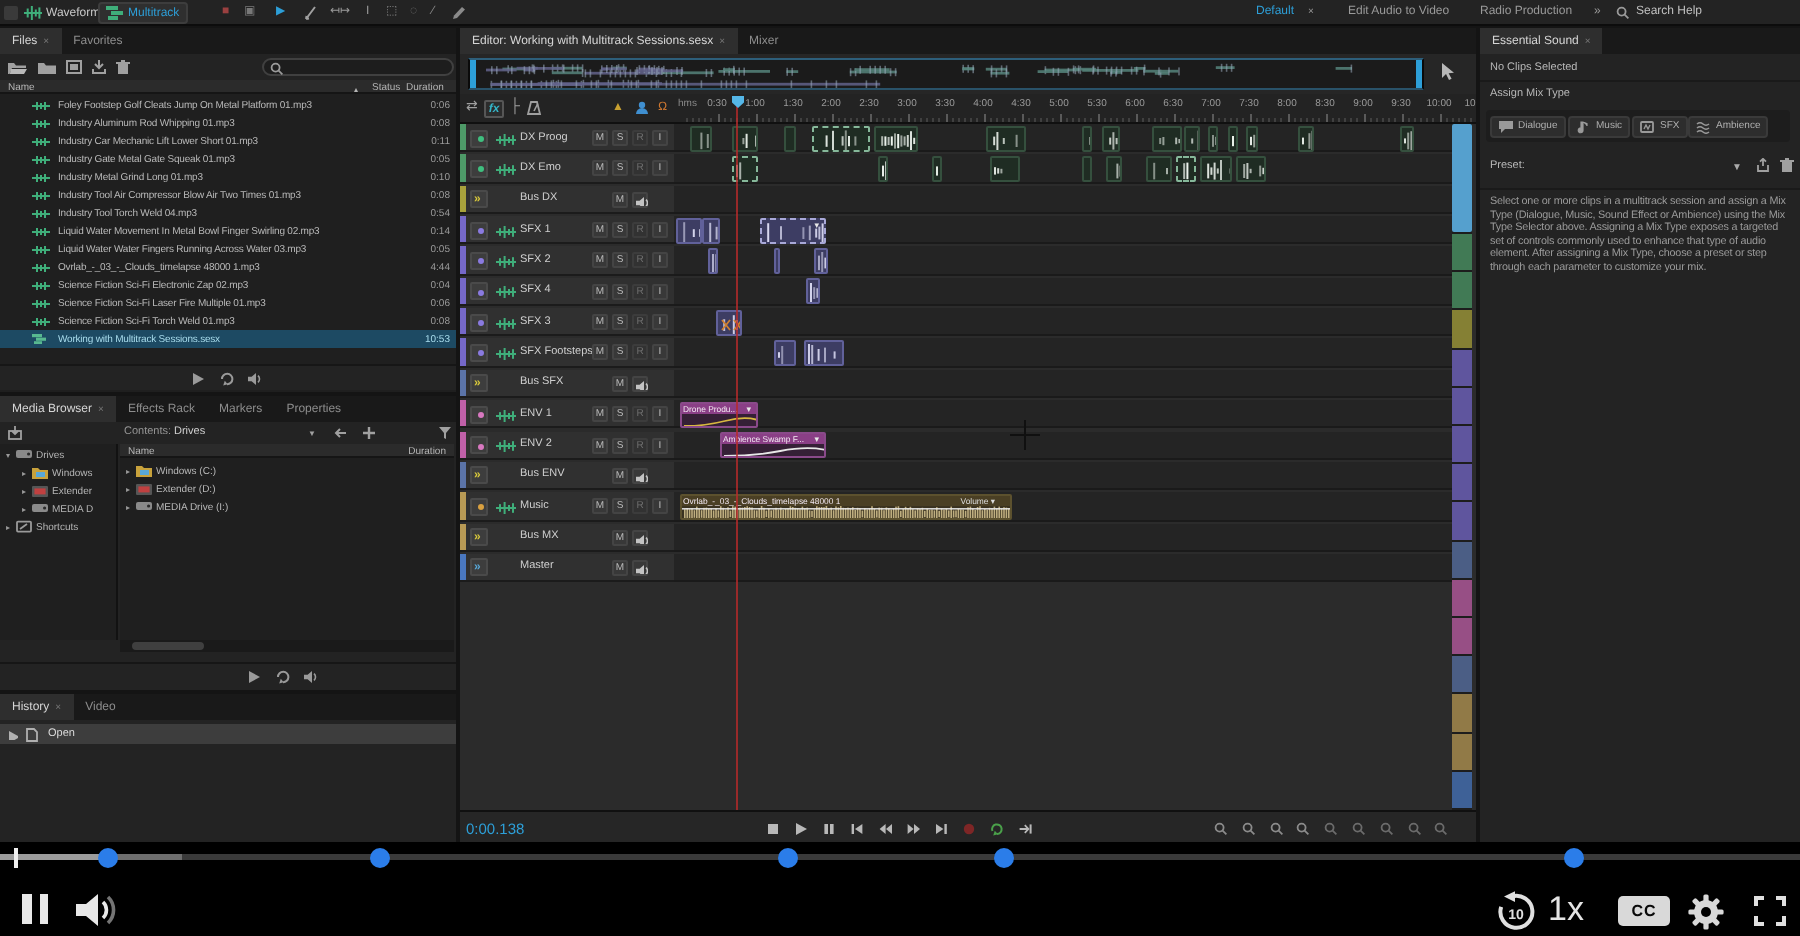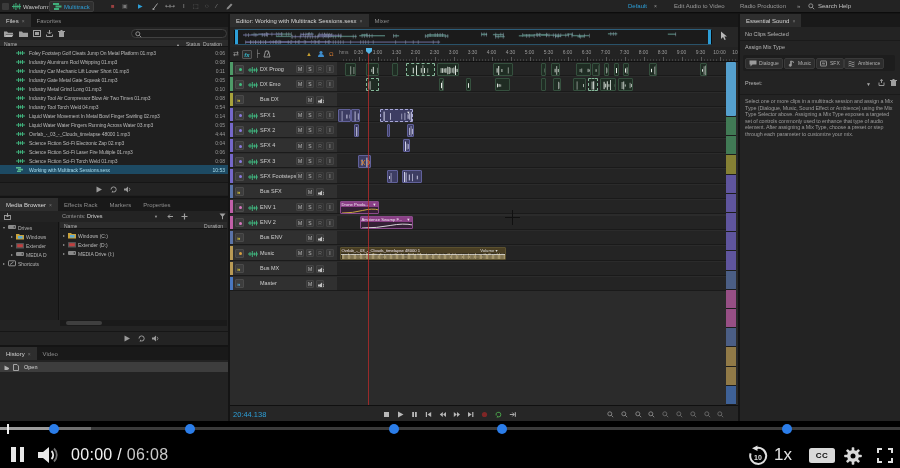--- a/index.html
+++ b/index.html
@@ -1776,21 +1776,21 @@
           <div class="mm-seg" style="top: 266.2px; height: 18.2px; background: rgb(91, 116, 168); opacity: 0.75;"></div>
           <div class="mm-seg" style="top: 285.4px; height: 18.2px; background: rgb(184, 154, 85); opacity: 0.75;"></div>
           <div class="mm-seg" style="top: 304.6px; height: 18.2px; background: rgb(184, 154, 85); opacity: 0.75;"></div>
           <div class="mm-seg" style="top: 323.8px; height: 18.2px; background: rgb(74, 120, 192); opacity: 0.75;"></div>
           <div id="mm-thumb"></div>
         </div>
         <div style="position: absolute; left: 136px; top: 34px; width: 6px; height: 6px; background: rgb(85, 183, 232); clip-path: polygon(0px 0px, 100% 0px, 100% 55%, 50% 100%, 0px 55%); z-index: 6;"></div>
         <div style="position: absolute; left: 138px; top: 34px; width: 1px; height: 357px; background: rgba(185, 42, 42, 0.78); z-index: 5;"></div>
         <div id="crosshair" style="position: absolute; left: 282px; top: 203px;"></div>
         <div id="ed-transport">
-          <div style="position: absolute; left: 3px; top: 3.5px; font-size: 7.5px; color: rgb(45, 159, 216);">20:44.138</div>
+          <div style="position: absolute; left: 3px; top: 3.5px; font-size: 7.5px; color: rgb(45, 159, 216);">0:00.138</div>
           <div class="svg-ico" style="left: 153px; top: 4.5px; width: 7px; height: 7px;">
             <svg width="7" height="7" viewBox="0 0 7 7">
               <rect x="1" y="1" width="5" height="5" fill="#b8b8b8"></rect>
             </svg>
           </div>
           <div class="svg-ico" style="left: 167px; top: 4.5px; width: 7px; height: 7px;">
             <svg width="7" height="7" viewBox="0 0 7 7">
               <path d="M1 0.5 L6.5 3.5 L1 6.5 Z" fill="#b8b8b8"></path>
             </svg>
           </div>
@@ -1973,21 +1973,20 @@
         <div id="seek-handle" style="left: 7px;"></div>
       </div>
       <div id="pl-pause"></div>
       <div style="position: absolute; left: 38px; top: 25px; width: 22px; height: 18px;">
         <svg width="22" height="18">
           <polygon points="0,6 5,6 11,1 11,17 5,12 0,12" fill="#e8e8e8"></polygon>
           <path d="M13.5 5 A 5.5 5.5 0 0 1 13.5 13" stroke="#e8e8e8" stroke-width="1.8" fill="none"></path>
           <path d="M16 2.5 A 9 9 0 0 1 16 15.5" stroke="#e8e8e8" stroke-width="1.8" fill="none" opacity="0.5"></path>
         </svg>
       </div>
-      <div id="pl-time"><span>00:00</span><span> / </span><span class="dur">06:08</span></div>
       <div style="position: absolute; left: 746px; top: 24px; width: 24px; height: 22px;">
         <svg width="24" height="22">
           <path d="M10 3.2 A 8 8 0 1 1 4.6 8.4" stroke="#e0e0e0" stroke-width="2" fill="none"></path>
           <polygon points="11.5,0.6 6,3.2 11.5,6" fill="#e0e0e0"></polygon>
           <text x="12" y="14.5" font-size="7" fill="#e0e0e0" text-anchor="middle" font-family="Liberation Sans, sans-serif" font-weight="bold">10</text>
         </svg>
       </div>
       <div id="pl-speed">1x</div>
       <div id="pl-cc">CC</div>
       <div style="position: absolute; left: 843px; top: 25px; width: 20px; height: 20px;">

